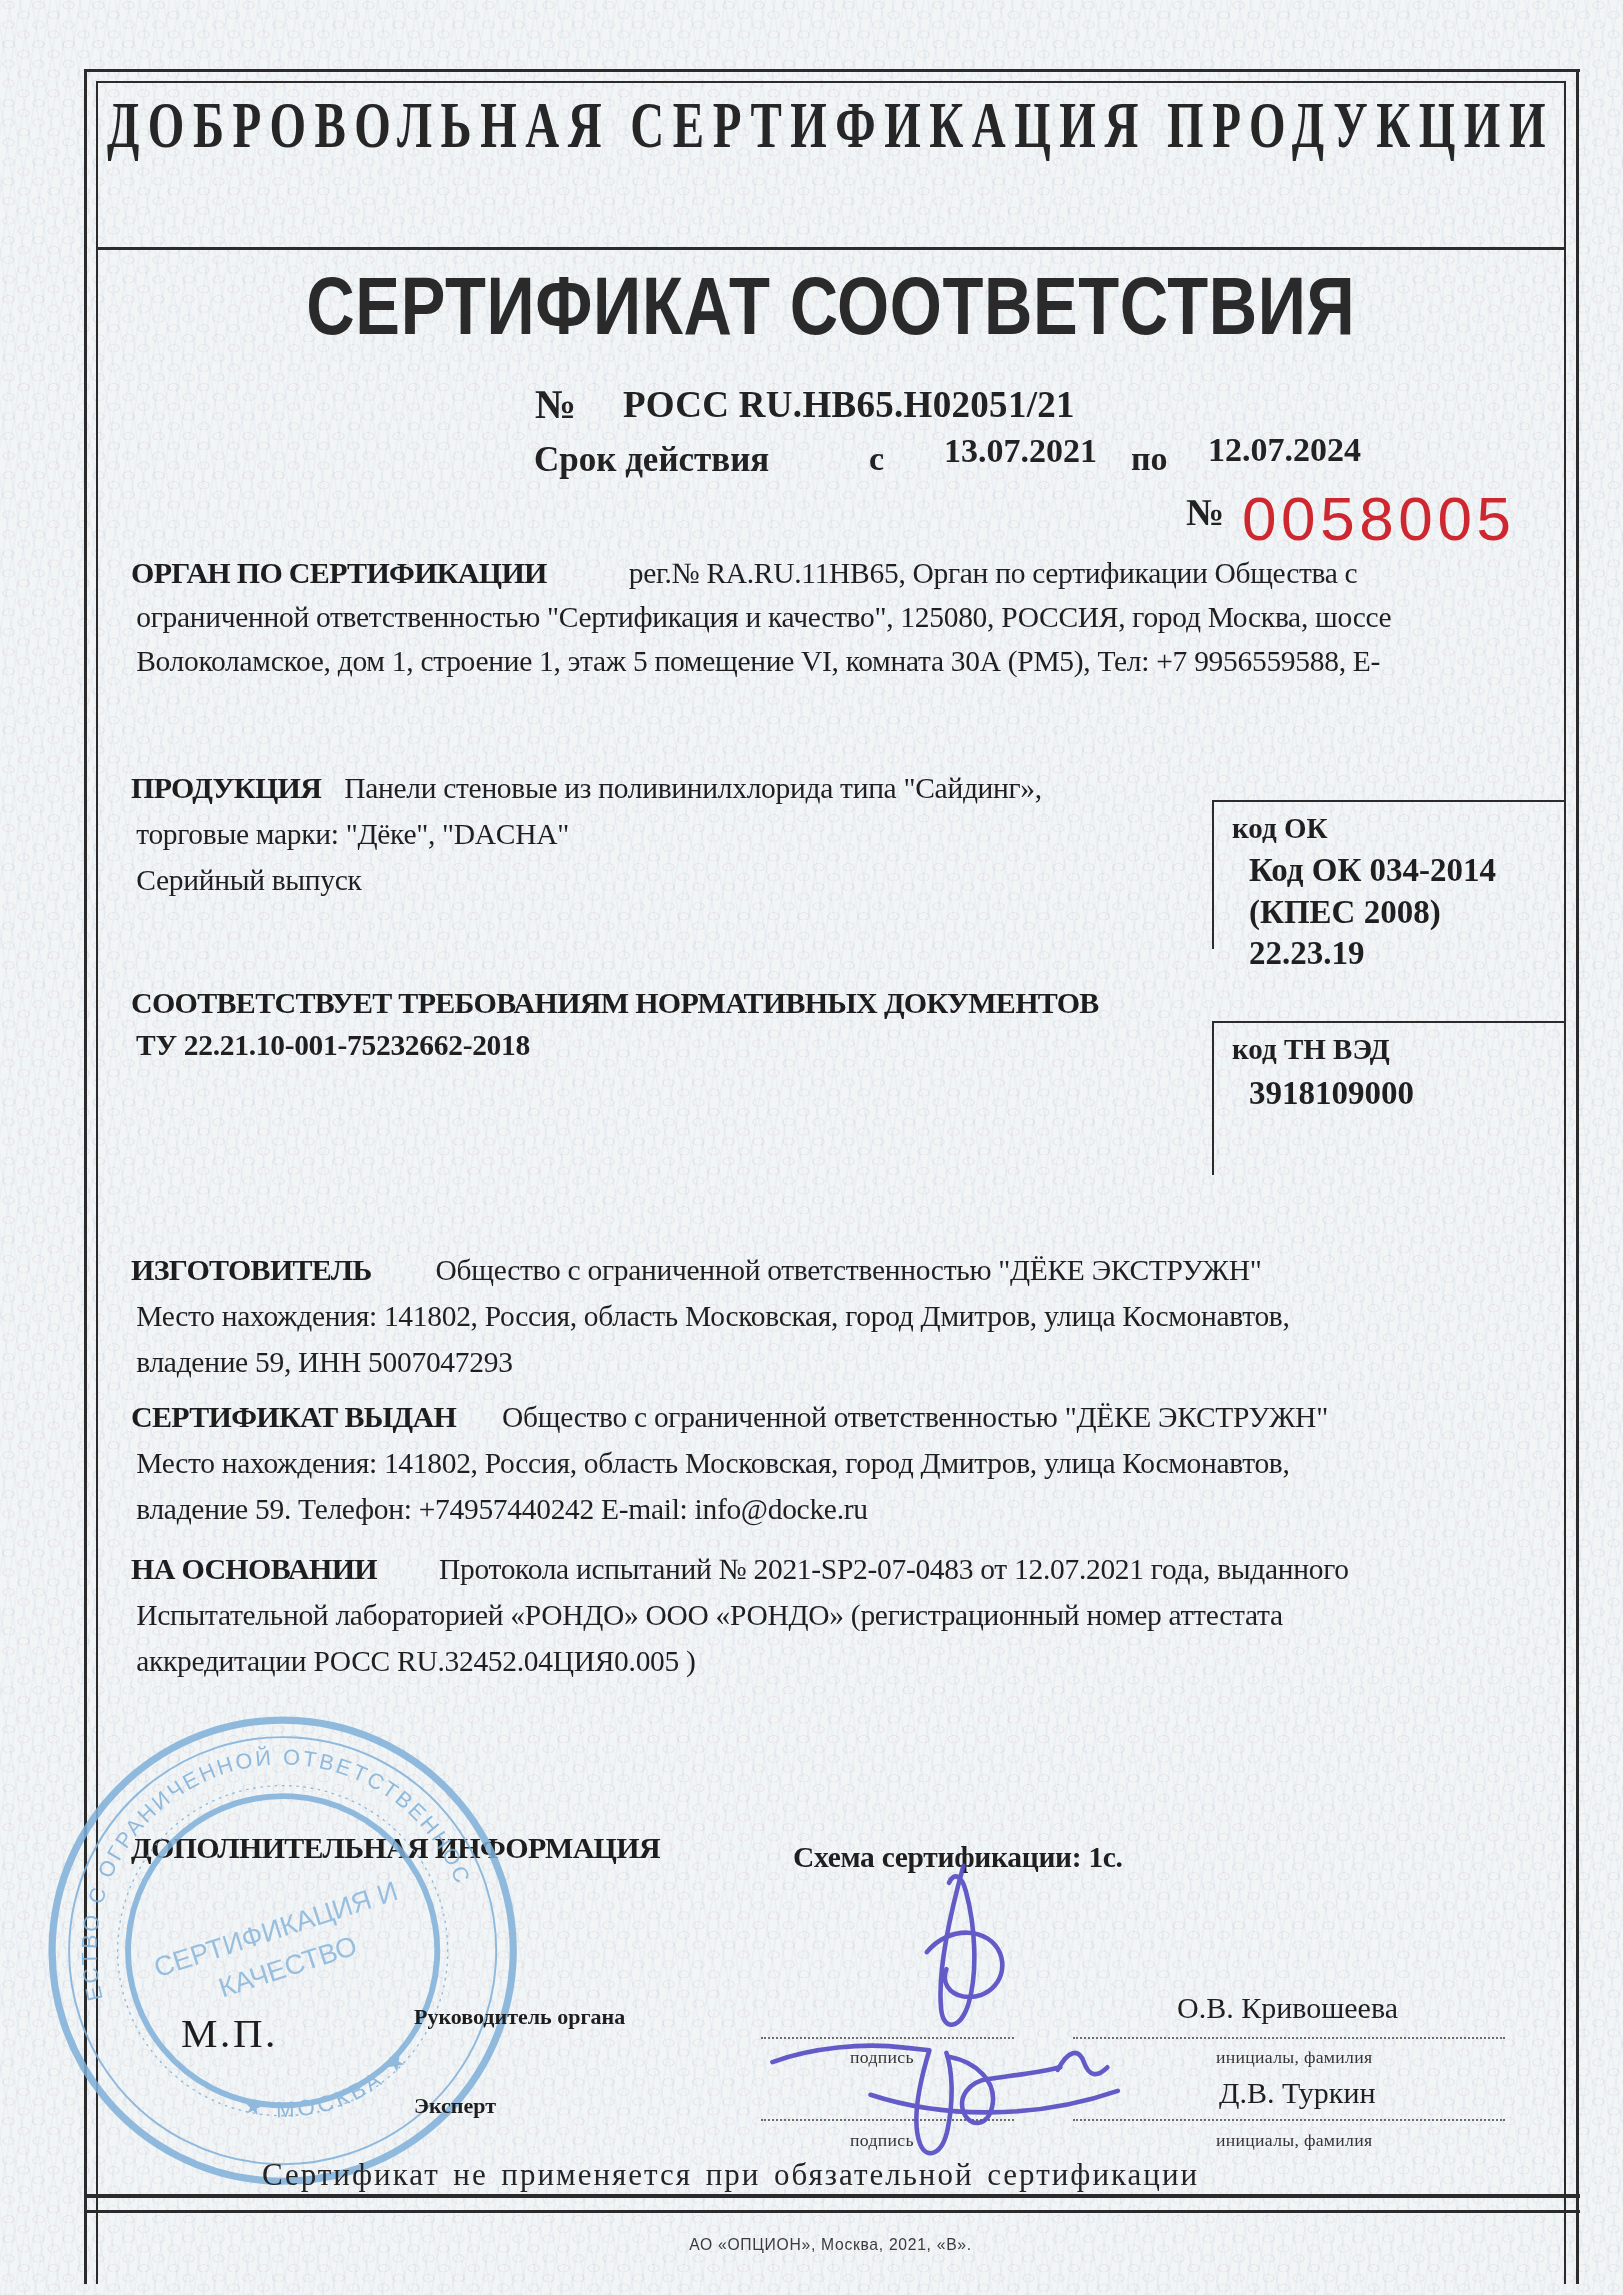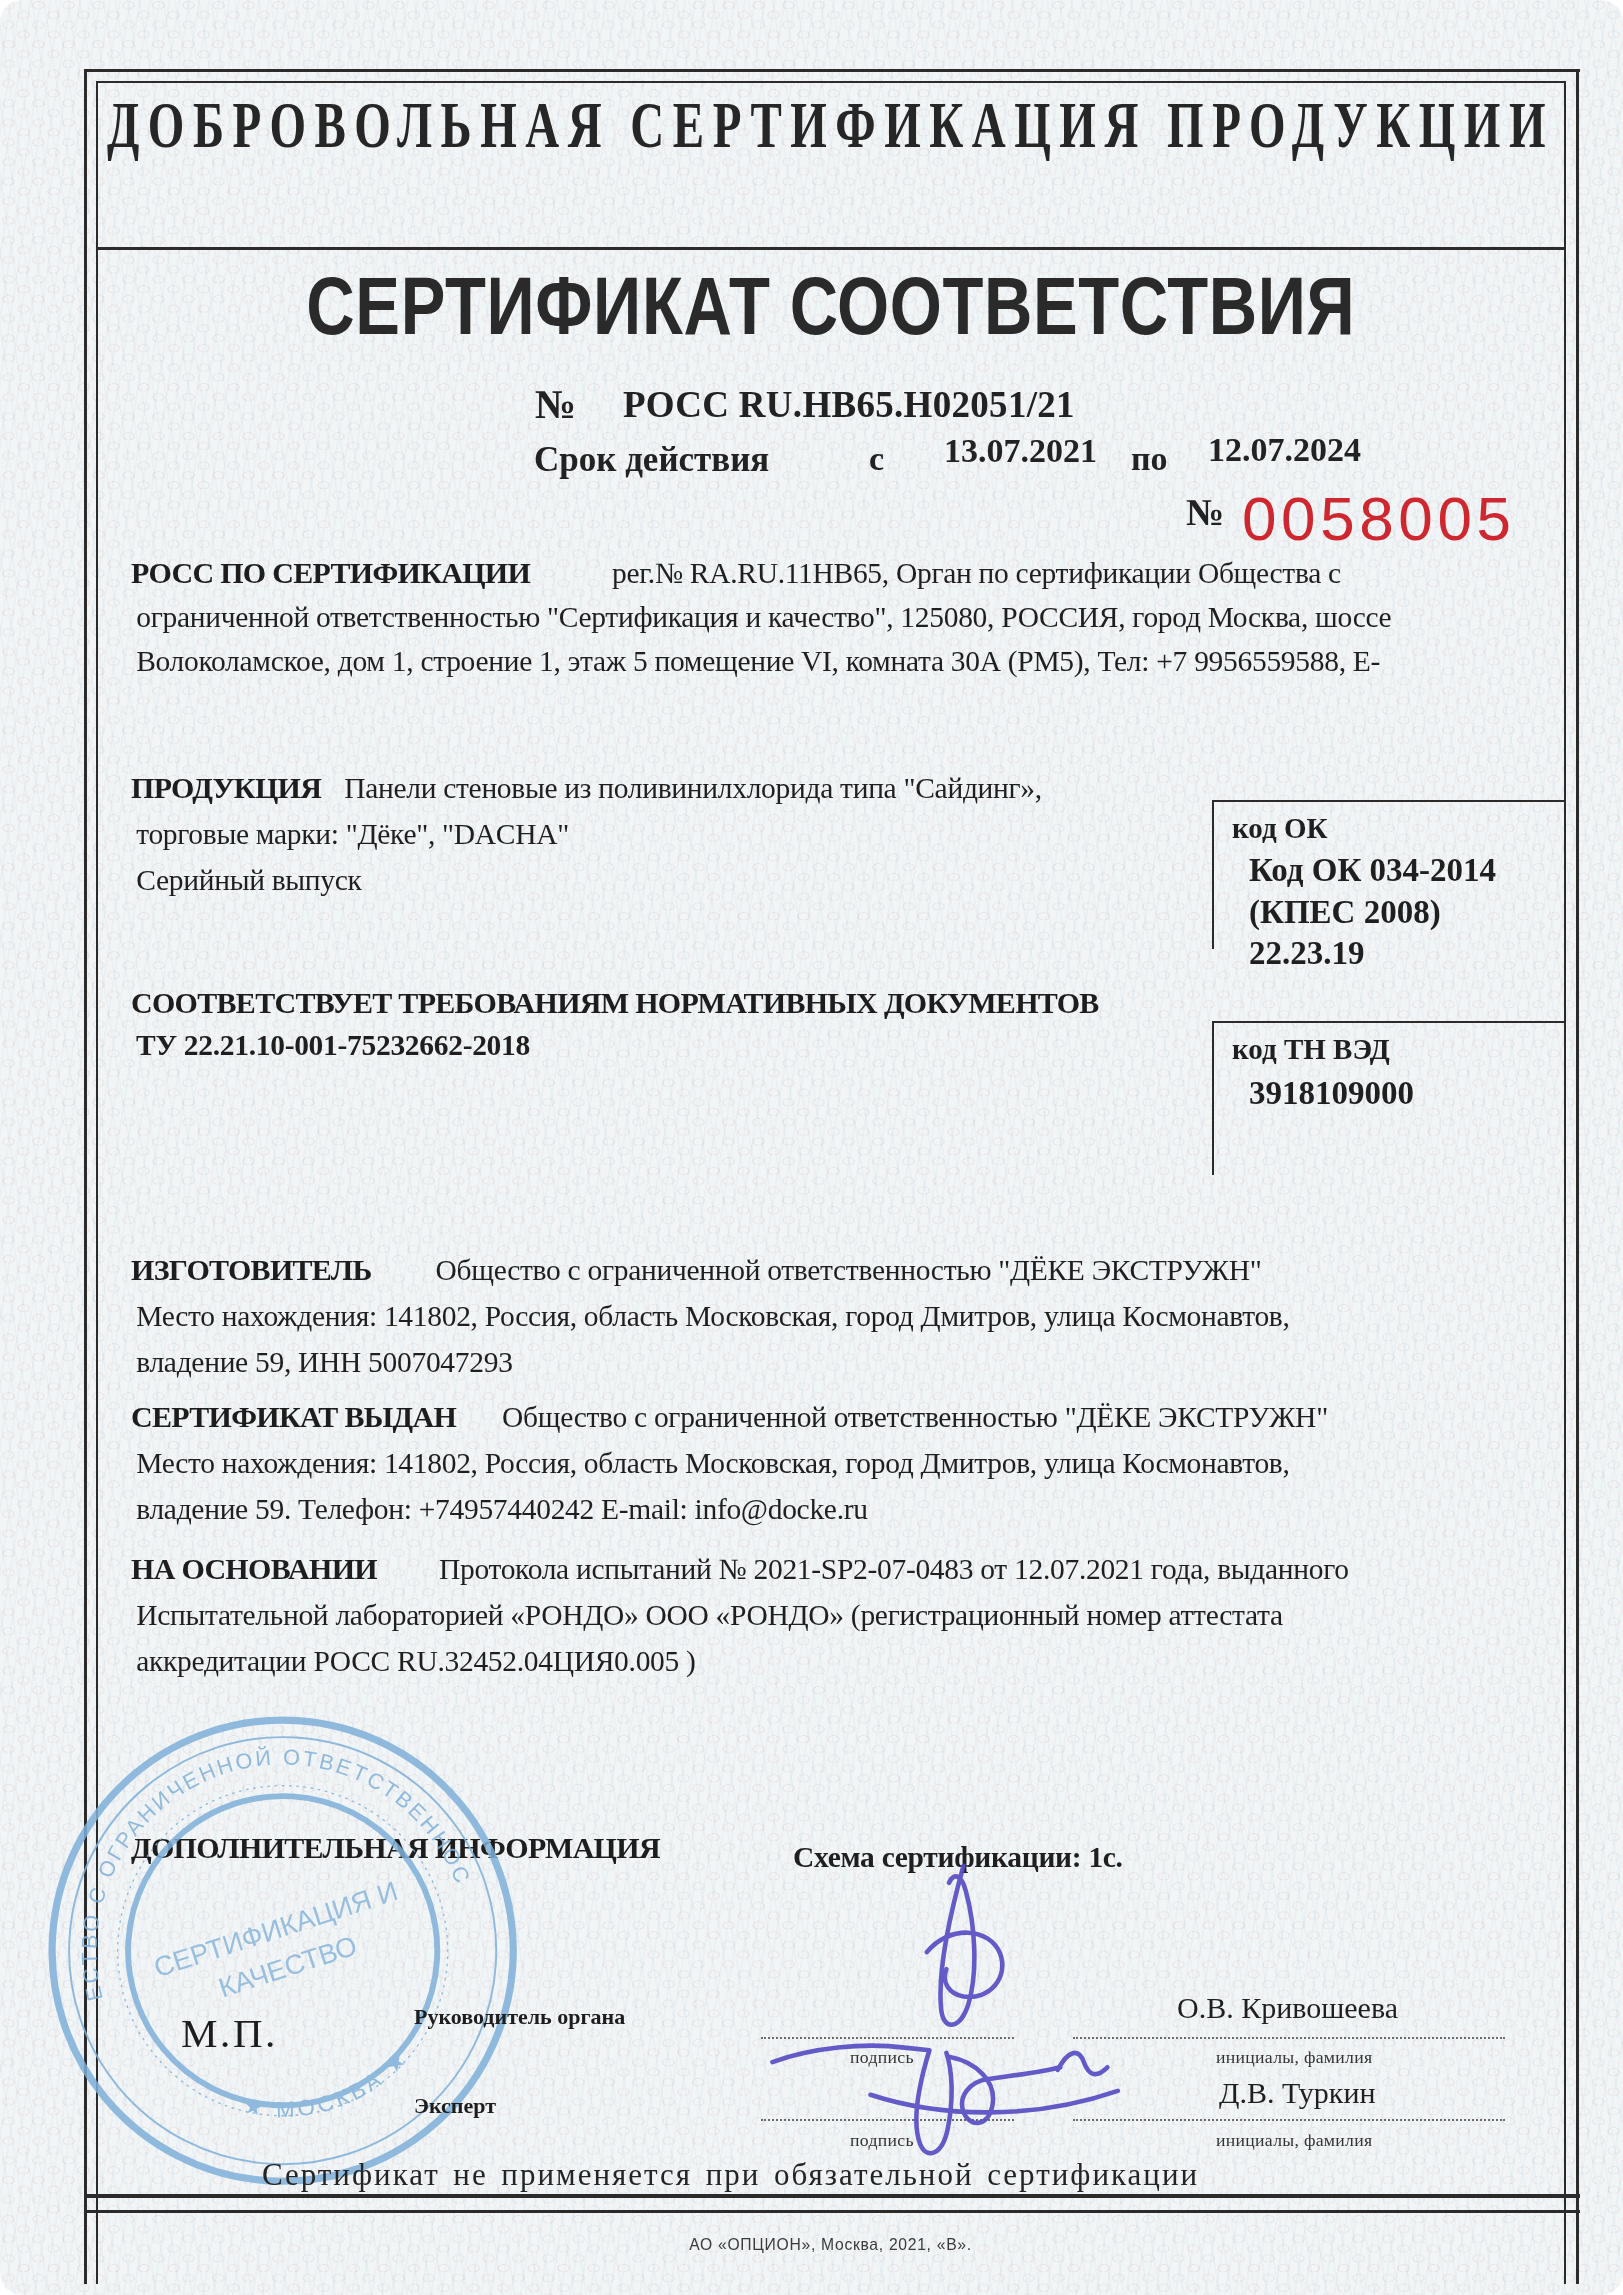--- a/index.html
+++ b/index.html
@@ -6,21 +6,20 @@
   .page{
     position:relative;width:1623px;height:2295px;overflow:hidden;
     font-family:"Liberation Serif",serif;color:#222;
     background-color:#f1f5f6;
     background-image:
       radial-gradient(ellipse 9.2px 5.9px at 8.5px 5.2px, rgba(196,120,130,0) 52%, rgba(196,120,130,0.20) 60%, rgba(196,120,130,0) 72%),
       radial-gradient(ellipse 9.2px 5.9px at 23.6px 15px, rgba(196,120,130,0) 52%, rgba(196,120,130,0.20) 60%, rgba(196,120,130,0) 72%),
       repeating-linear-gradient(99deg, rgba(110,150,195,0.055) 0 2px, rgba(0,0,0,0) 2px 9.8px),
       repeating-linear-gradient(81deg, rgba(110,150,195,0.05) 0 2px, rgba(0,0,0,0) 2px 11.8px);
     background-size:30px 19.6px,30px 19.6px,auto,auto;
-    border-radius:22px;
   }
   .abs{position:absolute;font-weight:bold;}
   .hline,.vline{position:absolute;background:#2b2b2b;}
   
   .banner-wrap{position:absolute;left:96px;top:98px;width:1469px;text-align:center;}
   .banner{display:inline-block;font-weight:700;font-size:47px;letter-spacing:8.5px;
           transform:scaleY(1.38);transform-origin:center;color:#262626;}
   .title-wrap{position:absolute;left:96px;top:261px;width:1469px;text-align:center;}
   .doc-title{display:inline-block;font-family:"Liberation Sans",sans-serif;font-weight:700;
              font-size:77px;letter-spacing:0.7px;transform:scale(0.87,1.06);transform-origin:center;color:#2a2a2a;}
@@ -74,21 +73,21 @@
   <div class="numrow" style="left:534px;top:440px;font-size:35px;">Срок действия</div>
   <div class="numrow" style="left:869px;top:440px;font-size:34px;">с</div>
   <div class="numrow" style="left:944px;top:432px;font-size:34px;">13.07.2021</div>
   <div class="numrow" style="left:1131px;top:440px;font-size:34px;">по</div>
   <div class="numrow" style="left:1208px;top:431px;font-size:34px;">12.07.2024</div>
 
   <div class="numrow" style="left:1186px;top:490px;font-size:38px;">№</div>
   <div class="numrow redno" style="left:1242px;top:483px;font-size:62px;font-weight:400;color:#cf2730;">0058005</div>
 
   <div class="para body-text" style="left:131px;top:551px;line-height:44px;">
-    <span class="sec-label" style="margin-right:82px;">РОСС ПО СЕРТИФИКАЦИИ</span><span>рег.№ RA.RU.11HB65, Орган по сертификации Общества с</span>
+    <span class="sec-label" style="margin-right:82px;">ОРГАН ПО СЕРТИФИКАЦИИ</span><span>рег.№ RA.RU.11HB65, Орган по сертификации Общества с</span>
     <span class="line" style="margin-left:5.2px;">ограниченной ответственностью "Сертификация и качество", 125080, РОССИЯ, город Москва, шоссе</span>
     <span class="line" style="margin-left:5.2px;">Волоколамское, дом 1, строение 1, этаж 5 помещение VI, комната 30А (РМ5), Тел: +7 9956559588, E-</span>
   </div>
 
   <div class="para body-text" style="left:131px;top:765px;line-height:46px;width:1060px;">
     <span class="sec-label" style="margin-right:23px;">ПРОДУКЦИЯ</span><span>Панели стеновые из поливинилхлорида типа "Сайдинг»,</span>
     <span class="line" style="margin-left:5.2px;">торговые марки: "Дёке", "DACHA"</span>
     <span class="line" style="margin-left:5.2px;">Серийный выпуск</span>
   </div>
 

